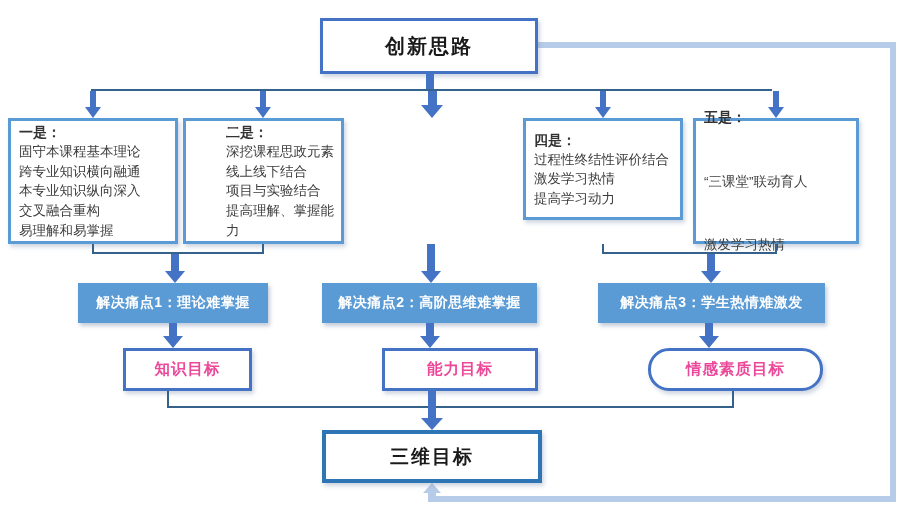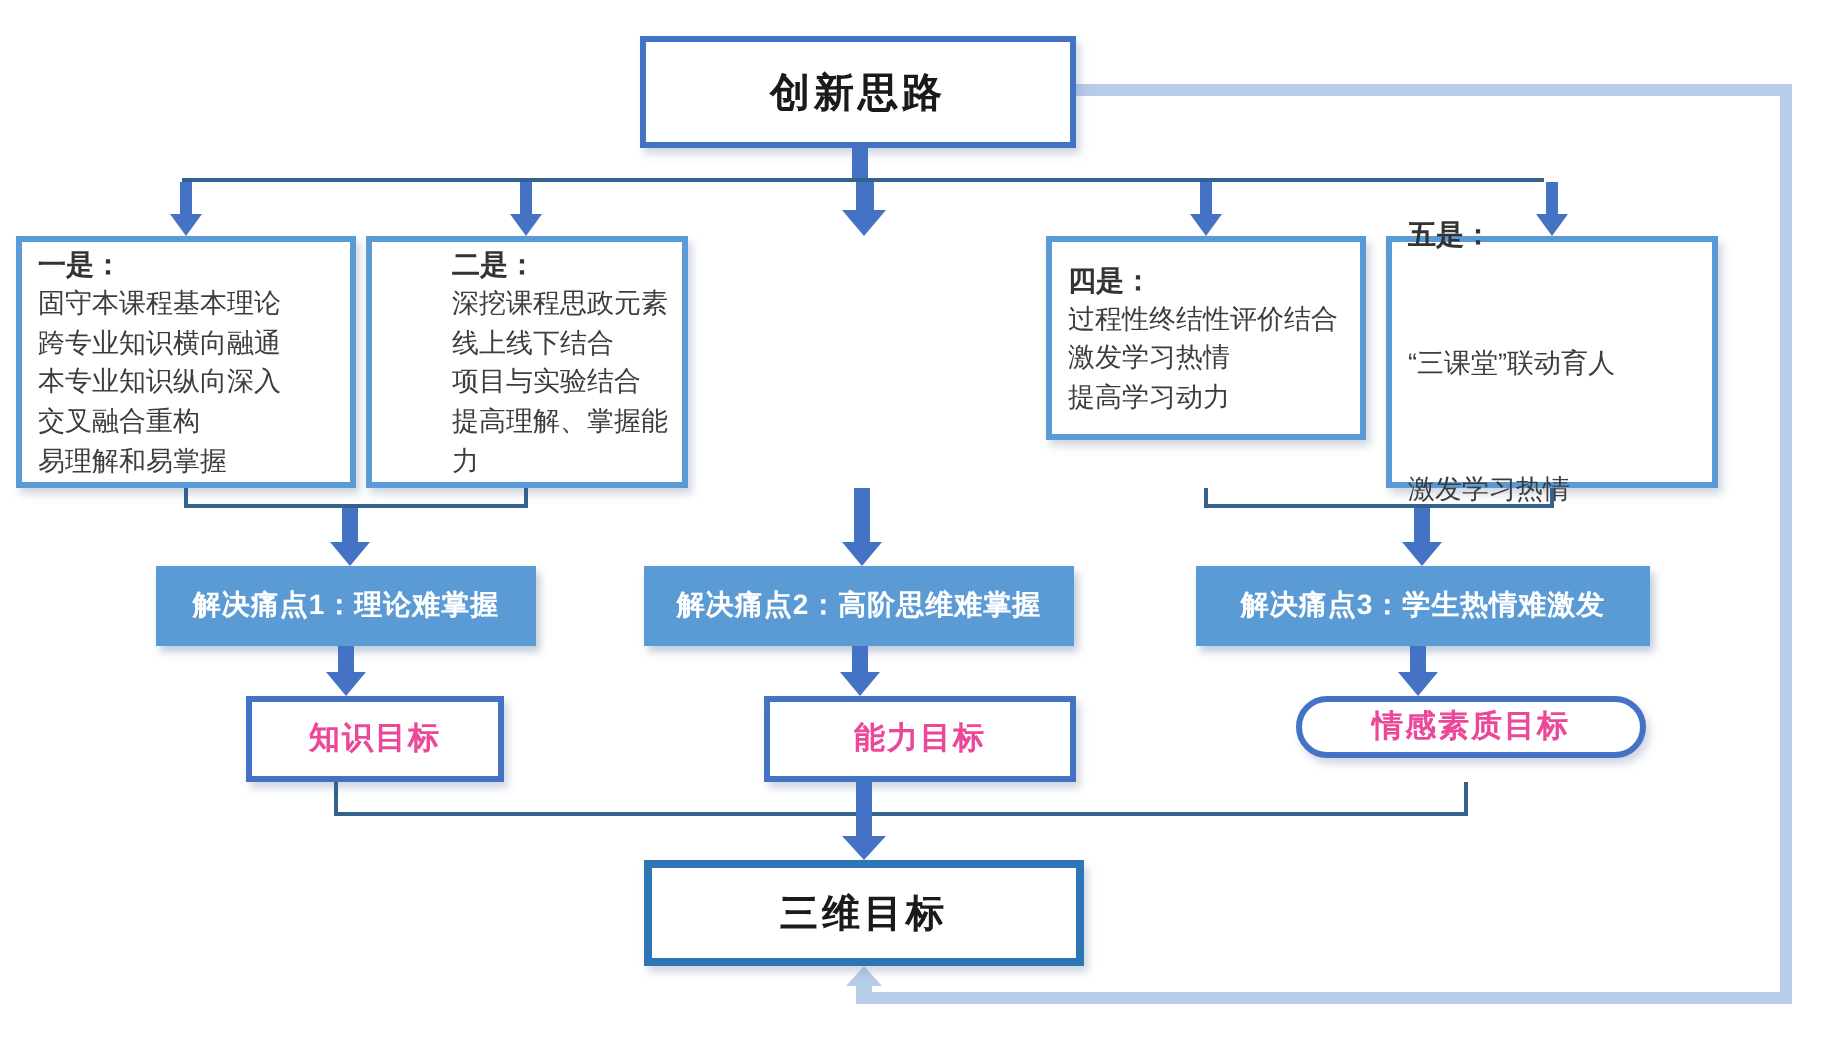--- a/index.html
+++ b/index.html
@@ -123,21 +123,21 @@
   <div class="ah" style="left:420px;top:336px;border-left:10px solid transparent;border-right:10px solid transparent;border-top:12px solid var(--accent);"></div>
   <div class="shaft" style="left:705px;top:323px;width:8px;height:14px;"></div>
   <div class="ah" style="left:699px;top:336px;border-left:10px solid transparent;border-right:10px solid transparent;border-top:12px solid var(--accent);"></div>
 
   <div class="wbox goal" style="left:123px;top:348px;width:129px;height:43px;">
     <span>知识目标</span>
   </div>
   <div class="wbox goal" style="left:382px;top:348px;width:156px;height:43px;">
     <span>能力目标</span>
   </div>
-  <div class="wbox goal" style="left:648px;top:348px;width:175px;height:31px;border-radius:21px;">
+  <div class="wbox goal" style="left:648px;top:348px;width:175px;height:43px;border-radius:21px;">
     <span>情感素质目标</span>
   </div>
 
   <div class="tline" style="left:167px;top:391px;width:2px;height:17px;"></div>
   <div class="tline" style="left:732px;top:391px;width:2px;height:17px;"></div>
   <div class="tline" style="left:167px;top:406px;width:567px;height:2px;"></div>
   <div class="shaft" style="left:428px;top:391px;width:8px;height:28px;"></div>
   <div class="ah" style="left:421px;top:418px;border-left:11px solid transparent;border-right:11px solid transparent;border-top:12px solid var(--accent);"></div>
 
   <div class="wbox final" style="left:322px;top:430px;width:220px;height:53px;">

